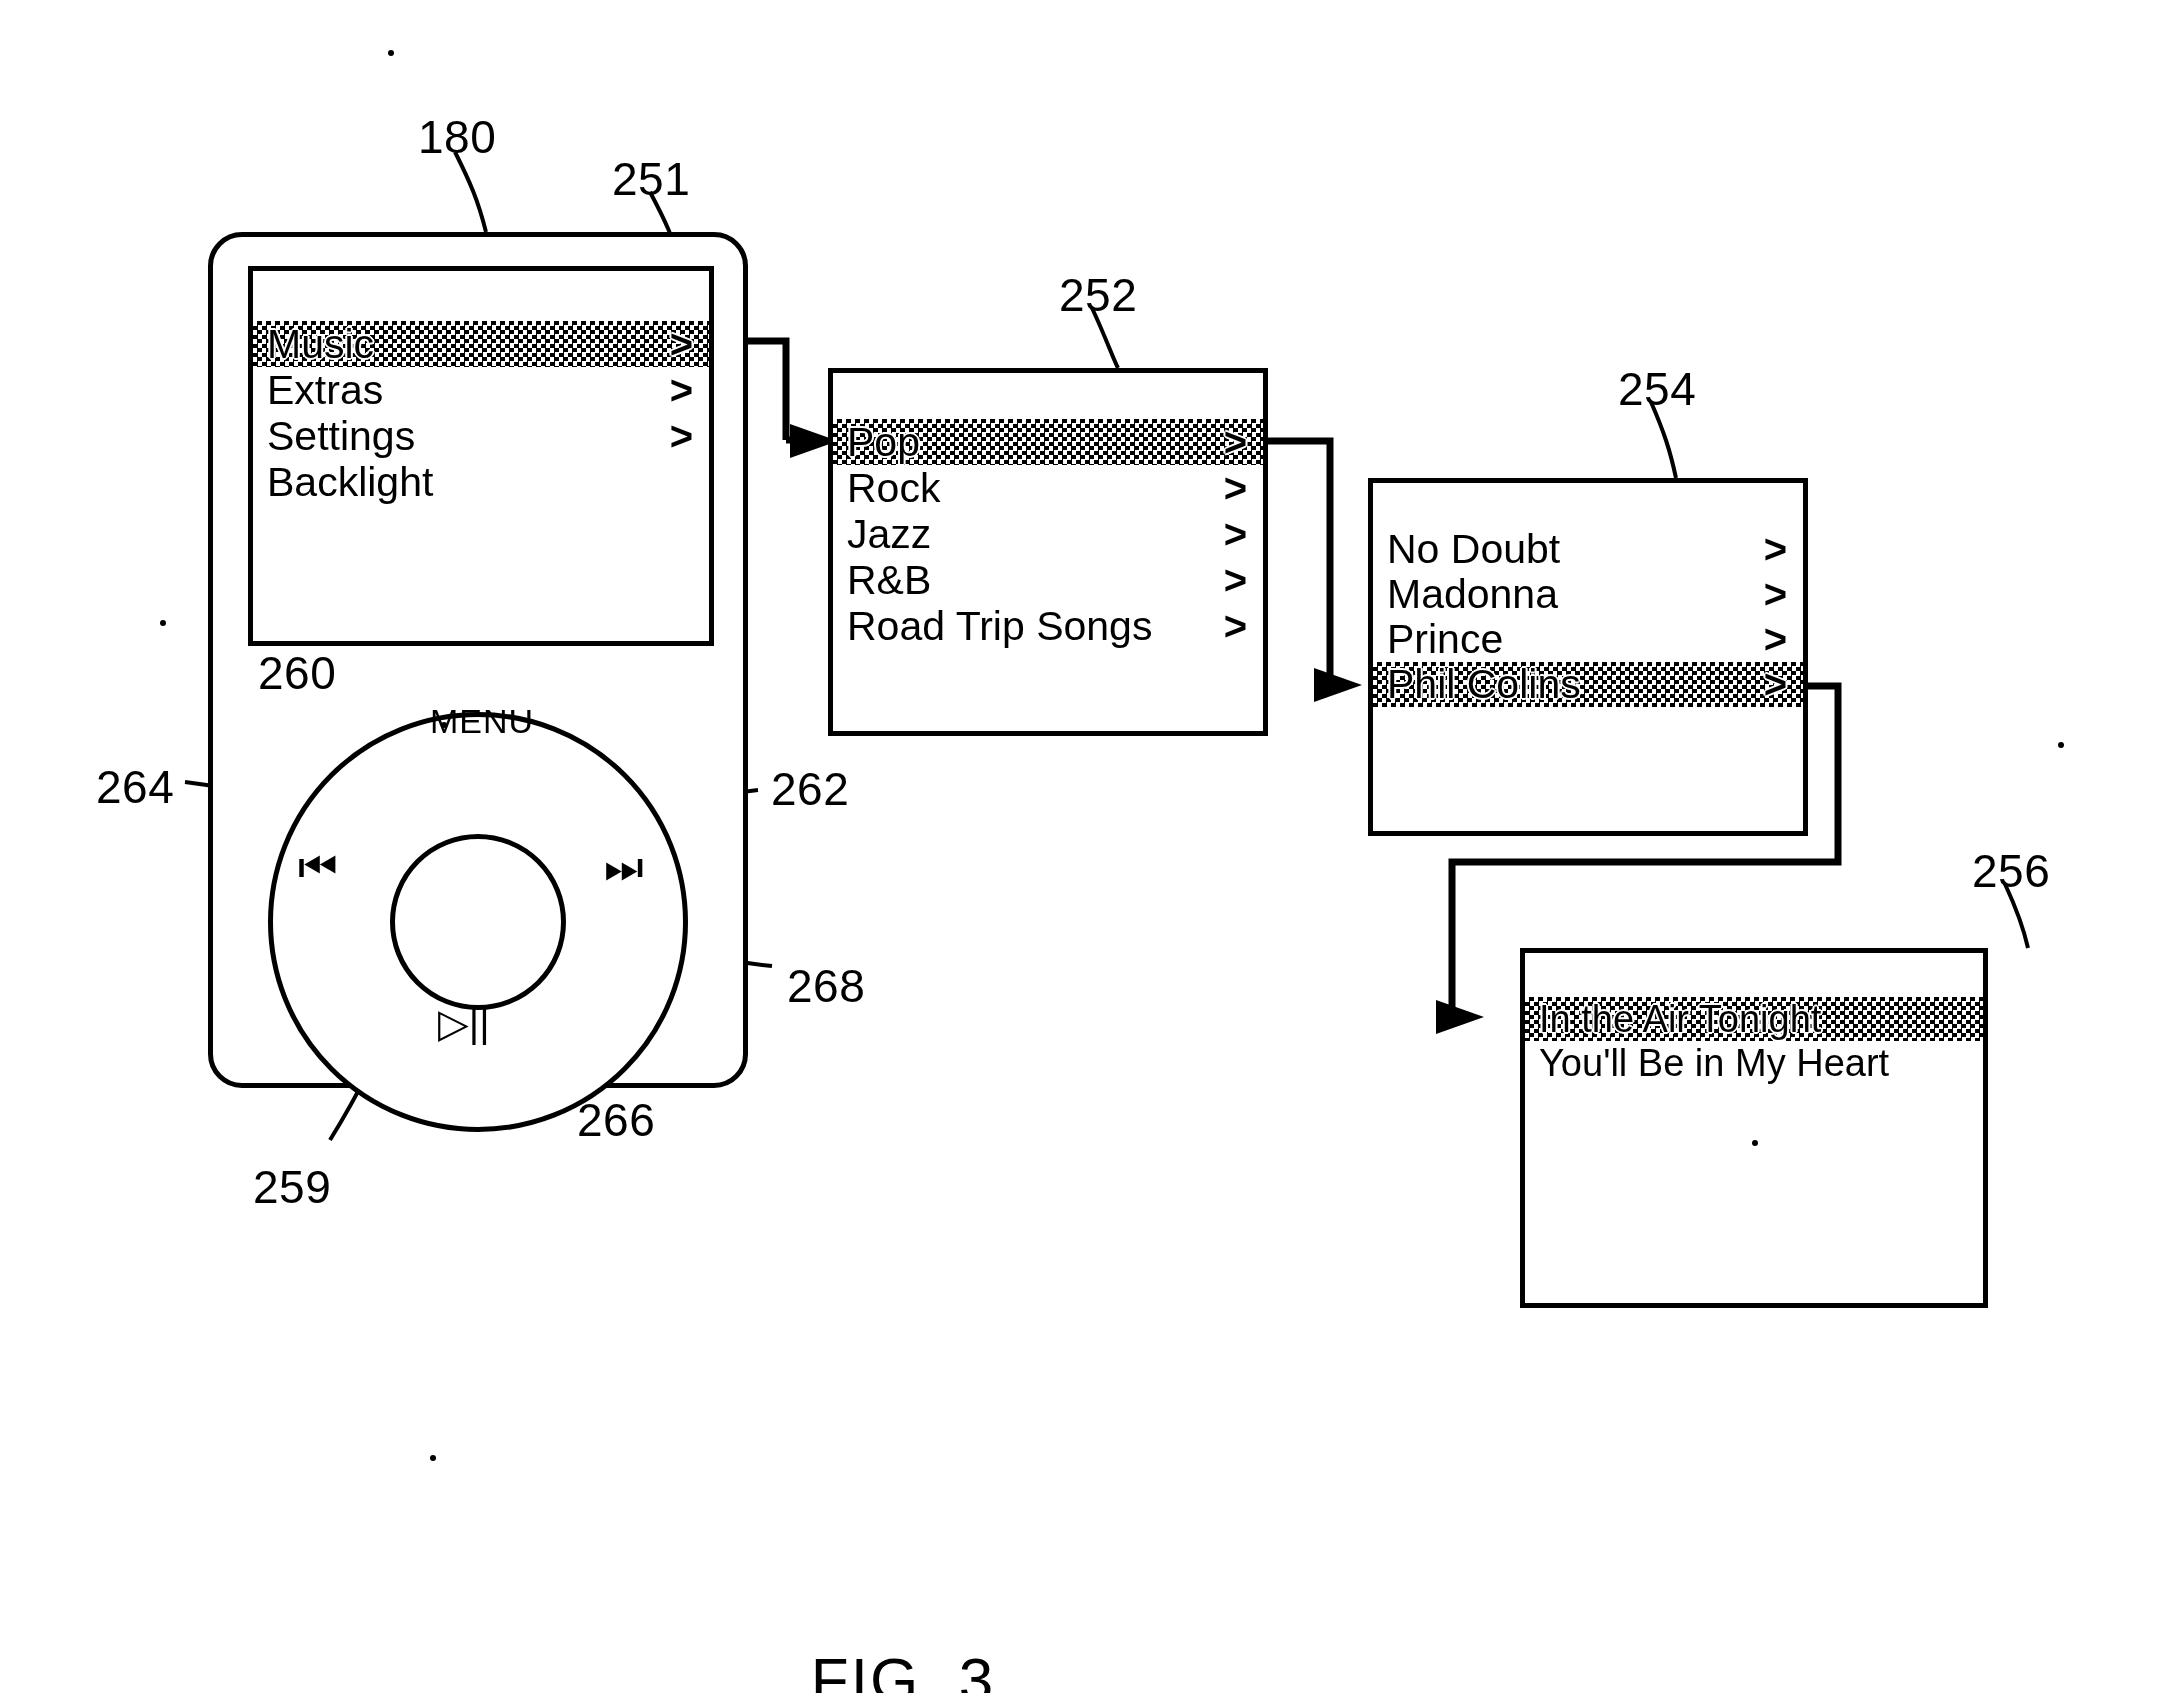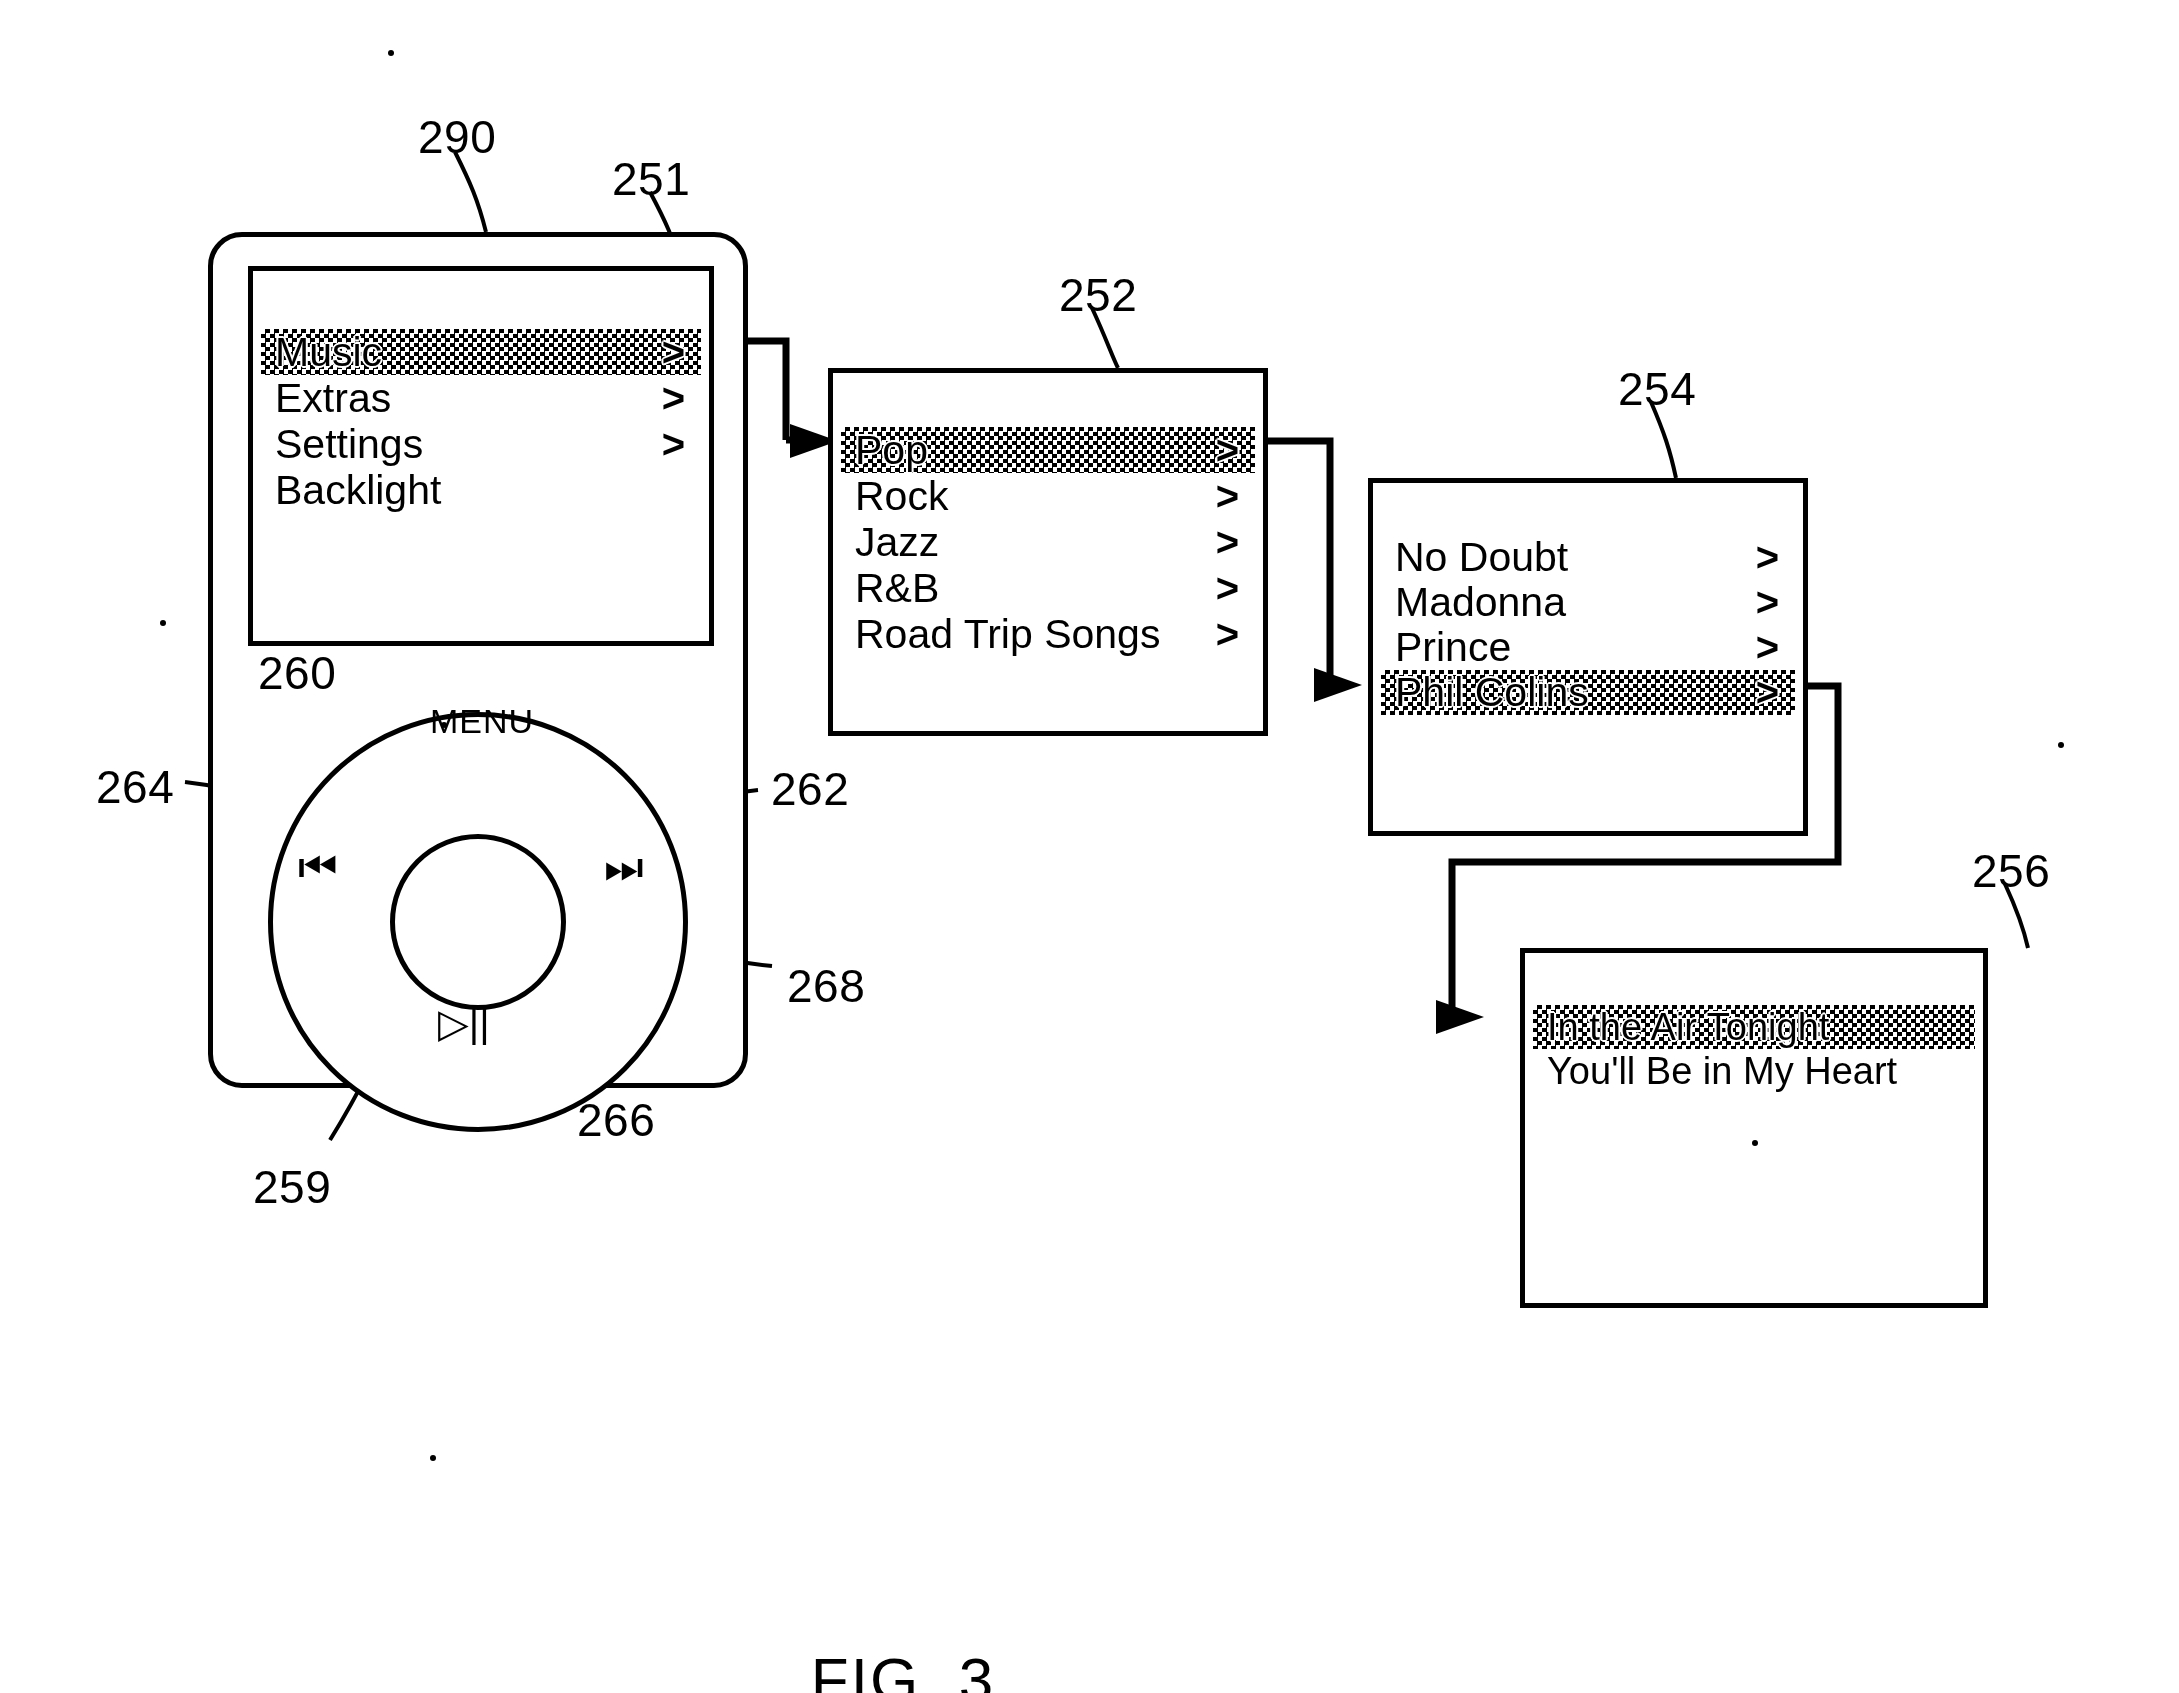--- a/index.html
+++ b/index.html
@@ -52,21 +52,21 @@
     border: 5px solid #000;
     background: #fff;
     box-sizing: border-box;
   }
 
   .menu-list {
     position: absolute;
     left: 0; right: 0;
     top: 0;
     list-style: none;
-    margin: 8px;
+    margin: 0;
     padding: 0;
   }
 
   .menu-row {
     position: relative;
     display: flex;
     align-items: center;
     justify-content: space-between;
     height: 46px;
     padding: 0 0 0 0;
@@ -303,21 +303,21 @@
           <span class="chev empty">&gt;</span>
         </li>
         <li class="menu-row" style="height: 44px; line-height: 44px; font-size: 38px;">
           <span class="label">You'll Be in My Heart</span>
           <span class="chev empty">&gt;</span>
         </li>
       </ul>
   </div>
 
   <div id="callout-layer">
-      <div class="ref" style="left: 418px; top: 110px;">290</div>
+      <div class="ref" style="left: 418px; top: 110px;">180</div>
       <div class="ref" style="left: 612px; top: 152px;">251</div>
       <div class="ref" style="left: 1059px; top: 268px;">252</div>
       <div class="ref" style="left: 1618px; top: 362px;">254</div>
       <div class="ref" style="left: 1972px; top: 844px;">256</div>
       <div class="ref" style="left: 258px; top: 646px;">260</div>
       <div class="ref" style="left: 96px; top: 760px;">264</div>
       <div class="ref" style="left: 771px; top: 762px;">262</div>
       <div class="ref" style="left: 787px; top: 959px;">268</div>
       <div class="ref" style="left: 577px; top: 1093px;">266</div>
       <div class="ref" style="left: 253px; top: 1160px;">259</div>

